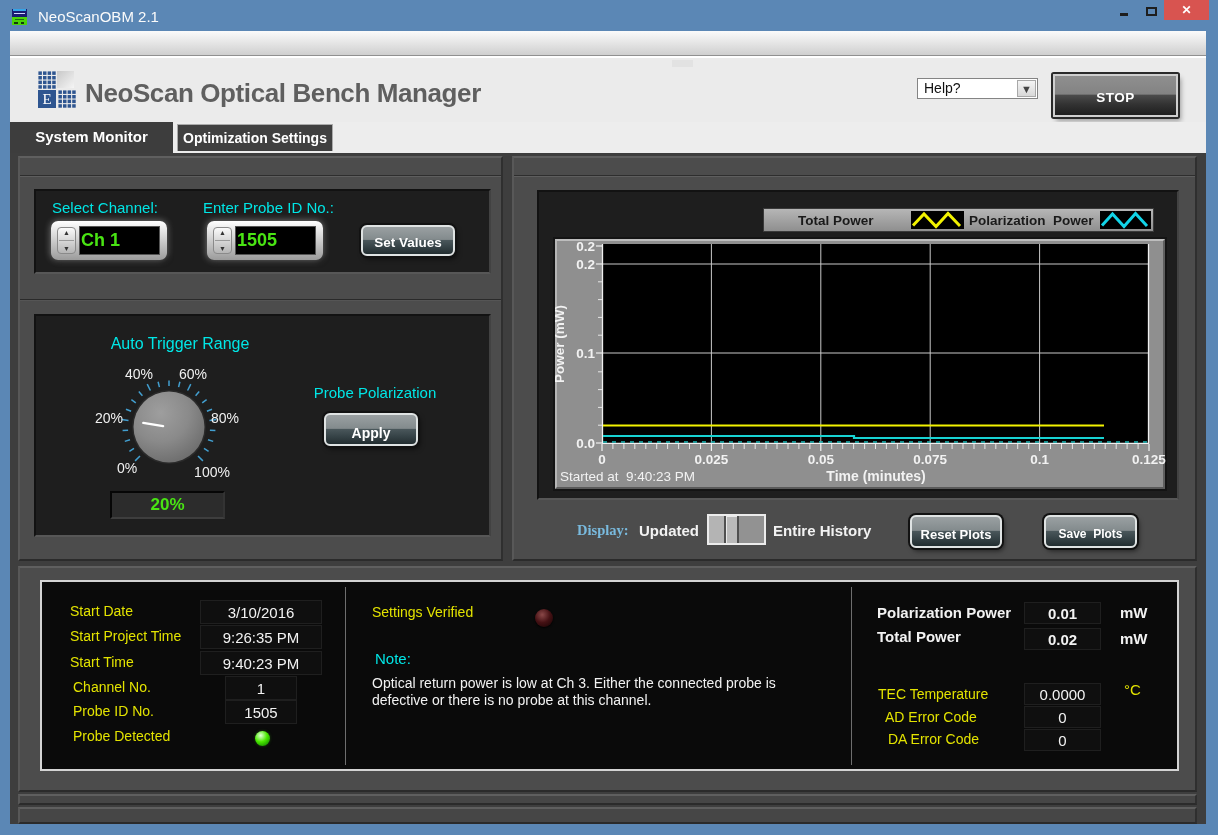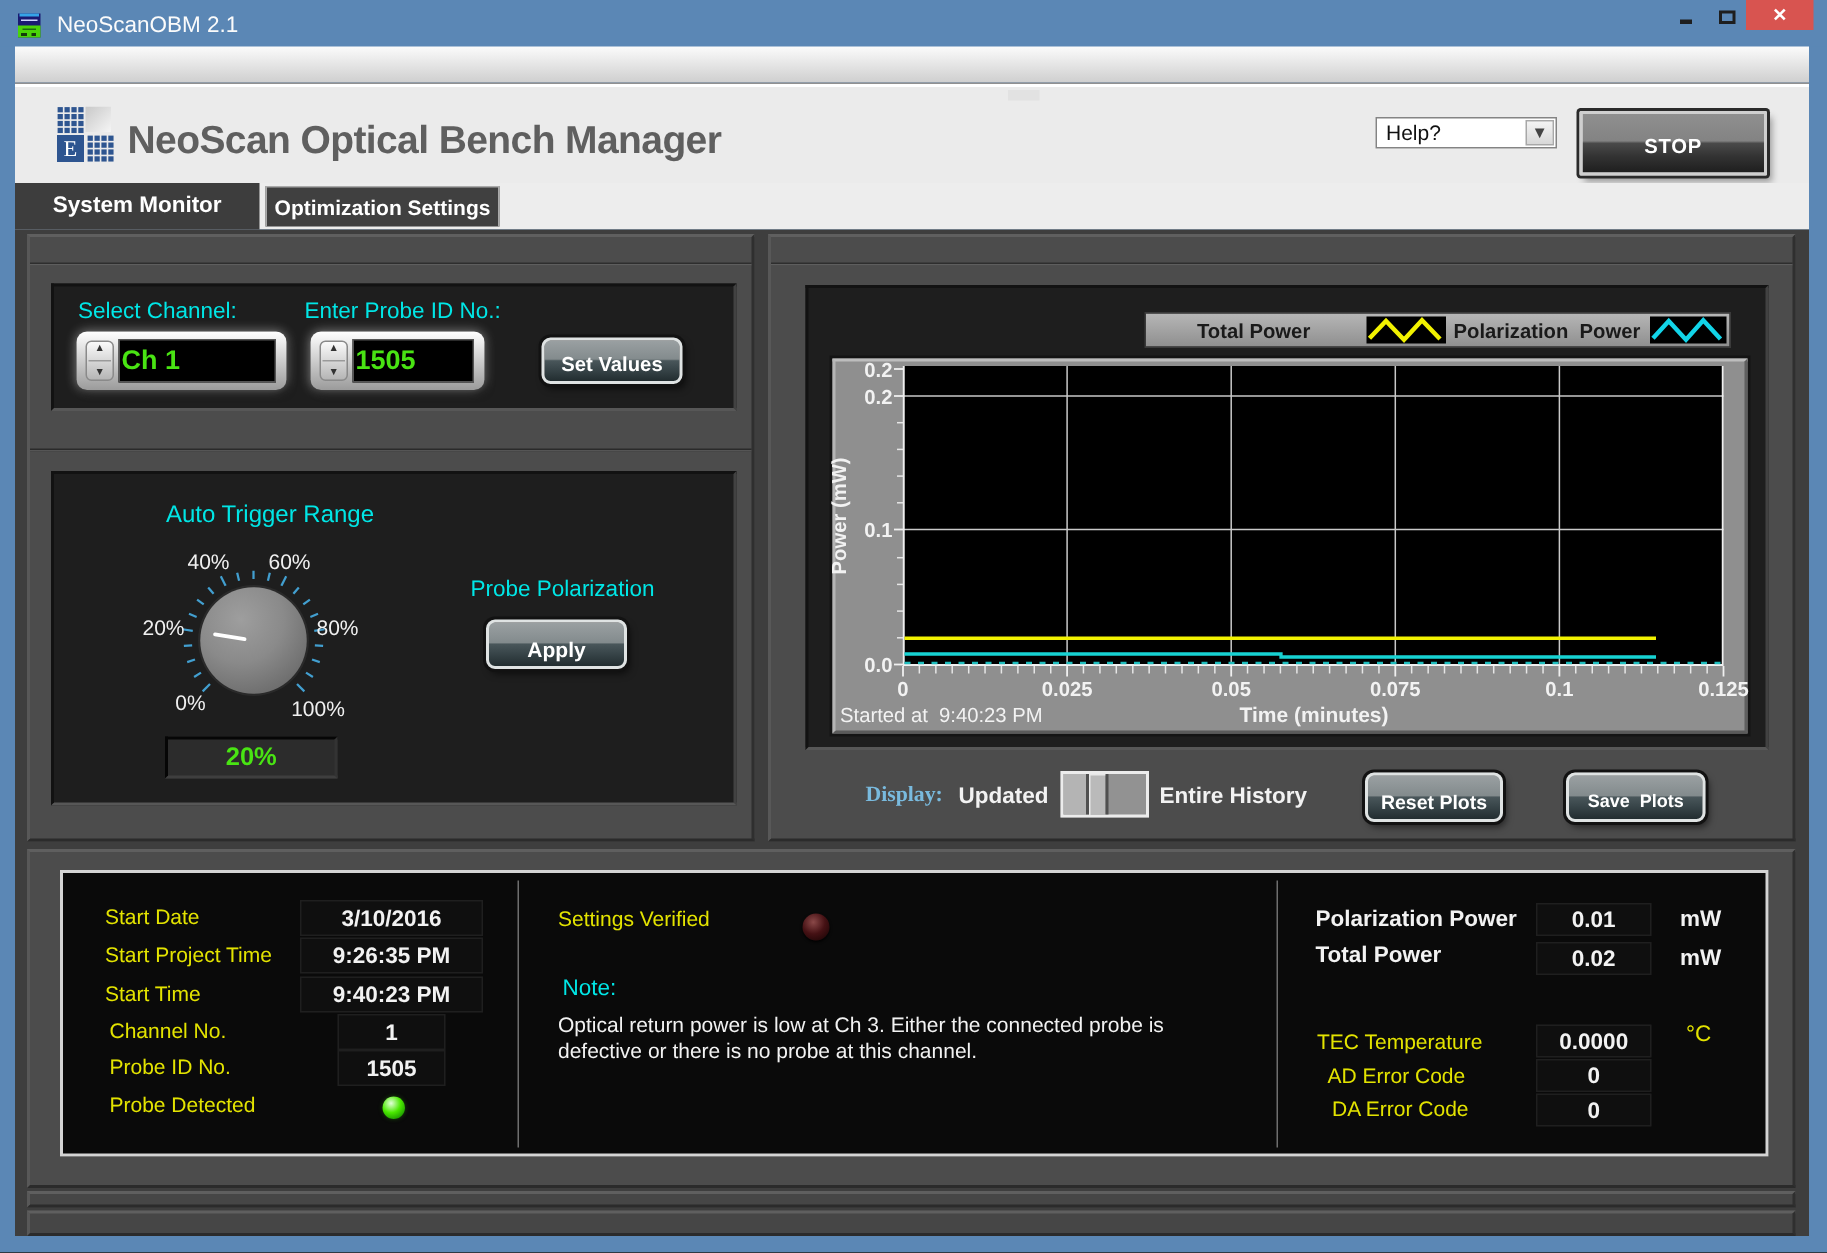--- a/index.html
+++ b/index.html
@@ -48,21 +48,21 @@
 .spin .arr div { position:absolute; left:0; width:100%; text-align:center; font-size:7px; color:#333; }
 .spin .arr .u { top:1px; }
 .spin .arr .d { bottom:1px; }
 .spin .disp { position:absolute; left:28px; top:5px; right:7px; bottom:5px; background:#000; border:1px solid #555; font-size:18px; font-weight:bold; color:#49e413; padding-left:1px; line-height:26px; }
 
 .btn3 { position:absolute; border-radius:6px; color:#fff; font-weight:bold; text-align:center;
   background:linear-gradient(180deg,#9aa0a2 0%,#838b8d 46%,#49565a 50%,#39464a 70%,#222d30 100%);
   border:2px solid #dfe3e3; box-shadow:0 0 0 2px #121212, 2px 3px 5px rgba(0,0,0,.55); }
 .klab { position:absolute; color:#f0f0f0; font-size:14px; transform:translate(-50%,-50%); white-space:nowrap; }
 .ylab { position:absolute; color:#e3e300; font-size:14px; white-space:nowrap; }
-.vbox { position:absolute; background:#0f0f0f; border:1px solid #1f1f1f; color:#f2f2f2; font-size:15px; text-align:center;font-weight:bold; }
+.vbox { position:absolute; background:#0f0f0f; border:1px solid #1f1f1f; color:#f2f2f2; font-size:15px; text-align:center; }
 .led { position:absolute; border-radius:50%; }
 </style>
 </head>
 <body>
 <div id="win">
   <div id="titlebar">
     <div id="titleicon">
         <div class="g"></div>
         <div class="c"></div>
         <div style="position:absolute;left:2px;top:4px;width:11px;height:1px;background:#cfd4ff;"></div>
@@ -147,21 +147,21 @@
     <div class="gbox" style="left:502px; top:3px; width:685px; height:405px;">
         <div class="seam" style="top:17px;"></div>
       </div>
     <div class="gbox" style="left:8px; top:413px; width:1179px; height:226px;"></div>
     <div class="gbox" style="left:8px; top:641px; width:1179px; height:11px; background:#464646;"></div>
     <div class="gbox" style="left:8px; top:654px; width:1179px; height:17px; background:#464646;"></div>
 
     <div class="panel" style="left:24px; top:36px; width:457px; height:85px;"></div>
     <div class="cy" style="position:absolute; left:42px; top:46px; font-size:15px;">Select Channel:</div>
     <div class="cy" style="position:absolute; left:193px; top:46px; font-size:15px;">Enter Probe ID No.:</div>
-    <div class="spin" style="left:41px; top:68px; width:140px; height:39px;">
+    <div class="spin" style="left:41px; top:68px; width:116px; height:39px;">
       <div class="arr">
           <div class="u">▲</div>
           <div class="d">▼</div>
         </div>
       <div class="disp">Ch 1</div>
     </div>
     <div class="spin" style="left:197px; top:68px; width:116px; height:39px;">
       <div class="arr">
           <div class="u">▲</div>
           <div class="d">▼</div>

